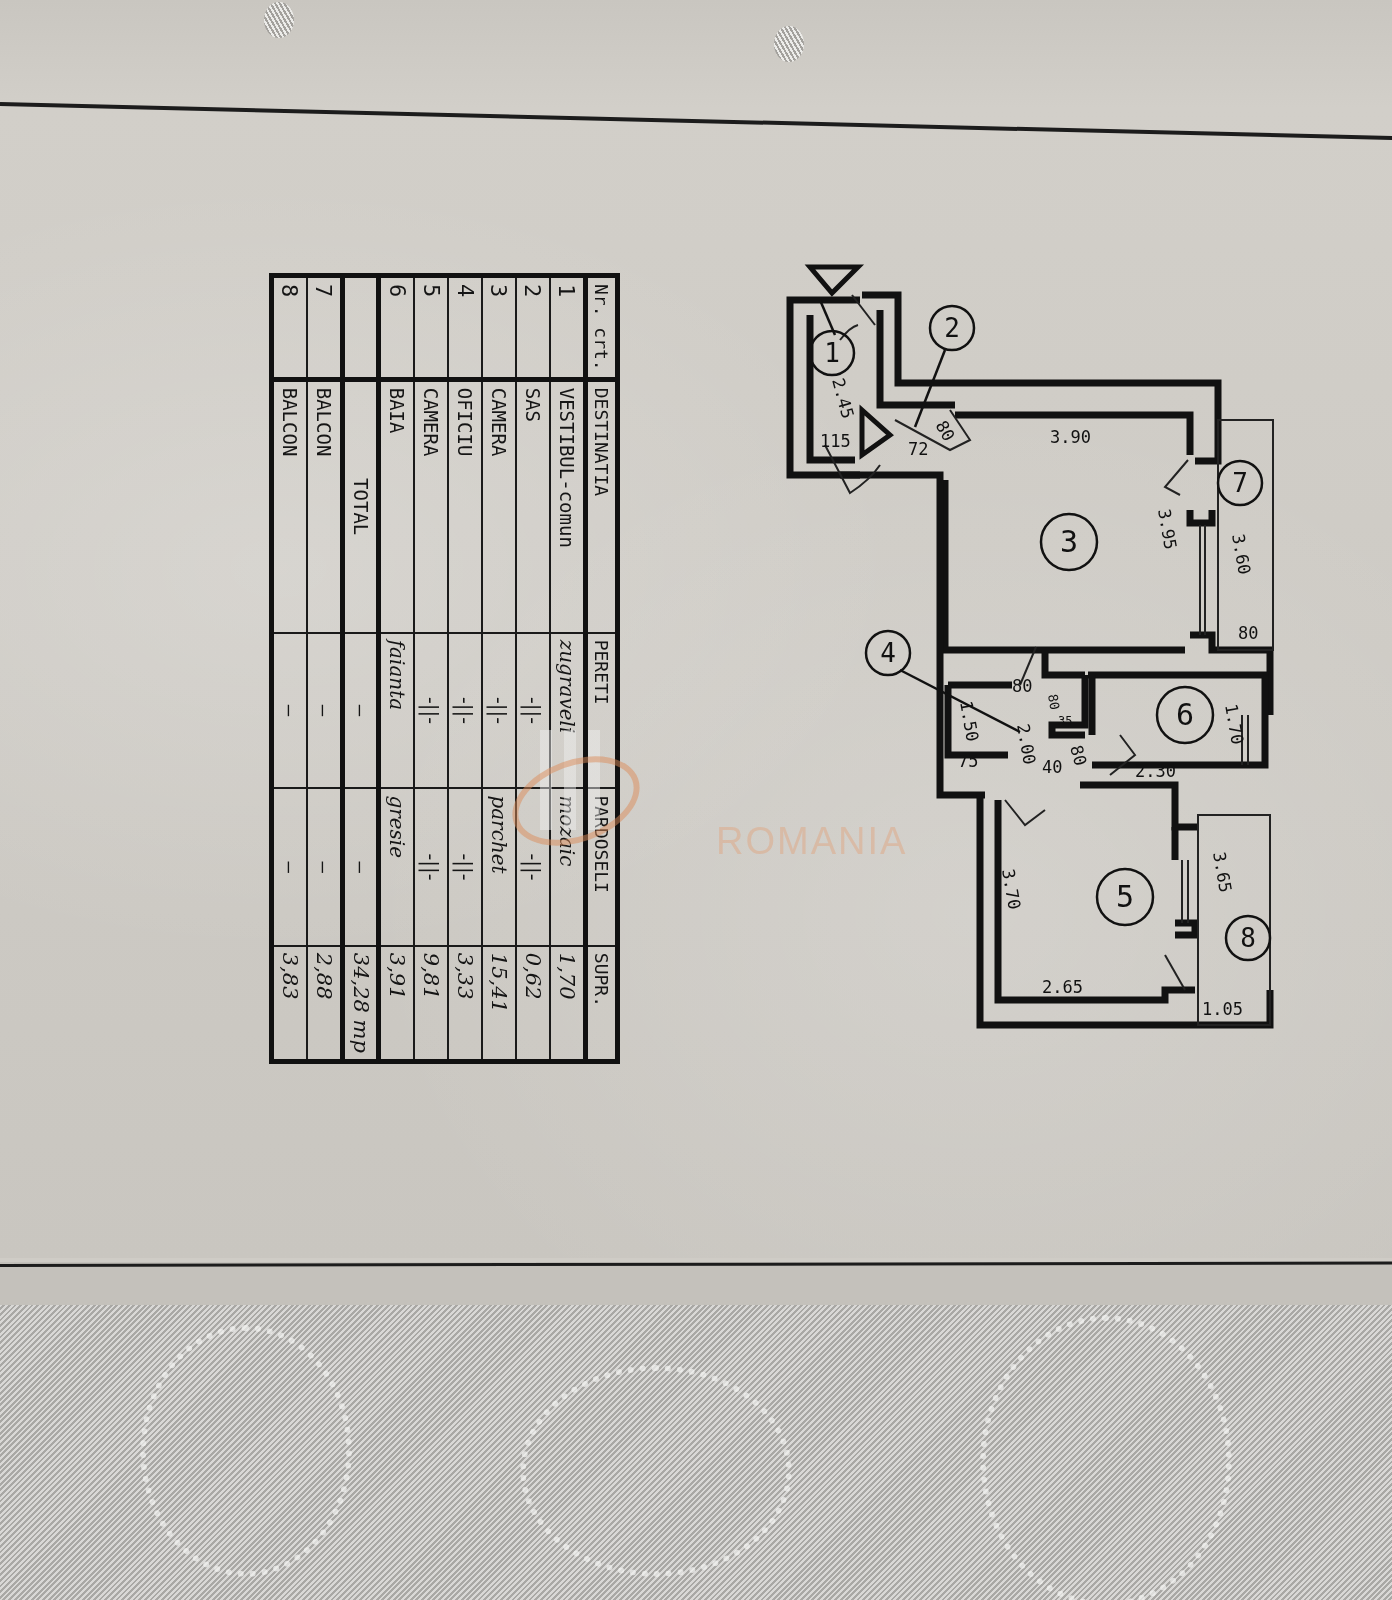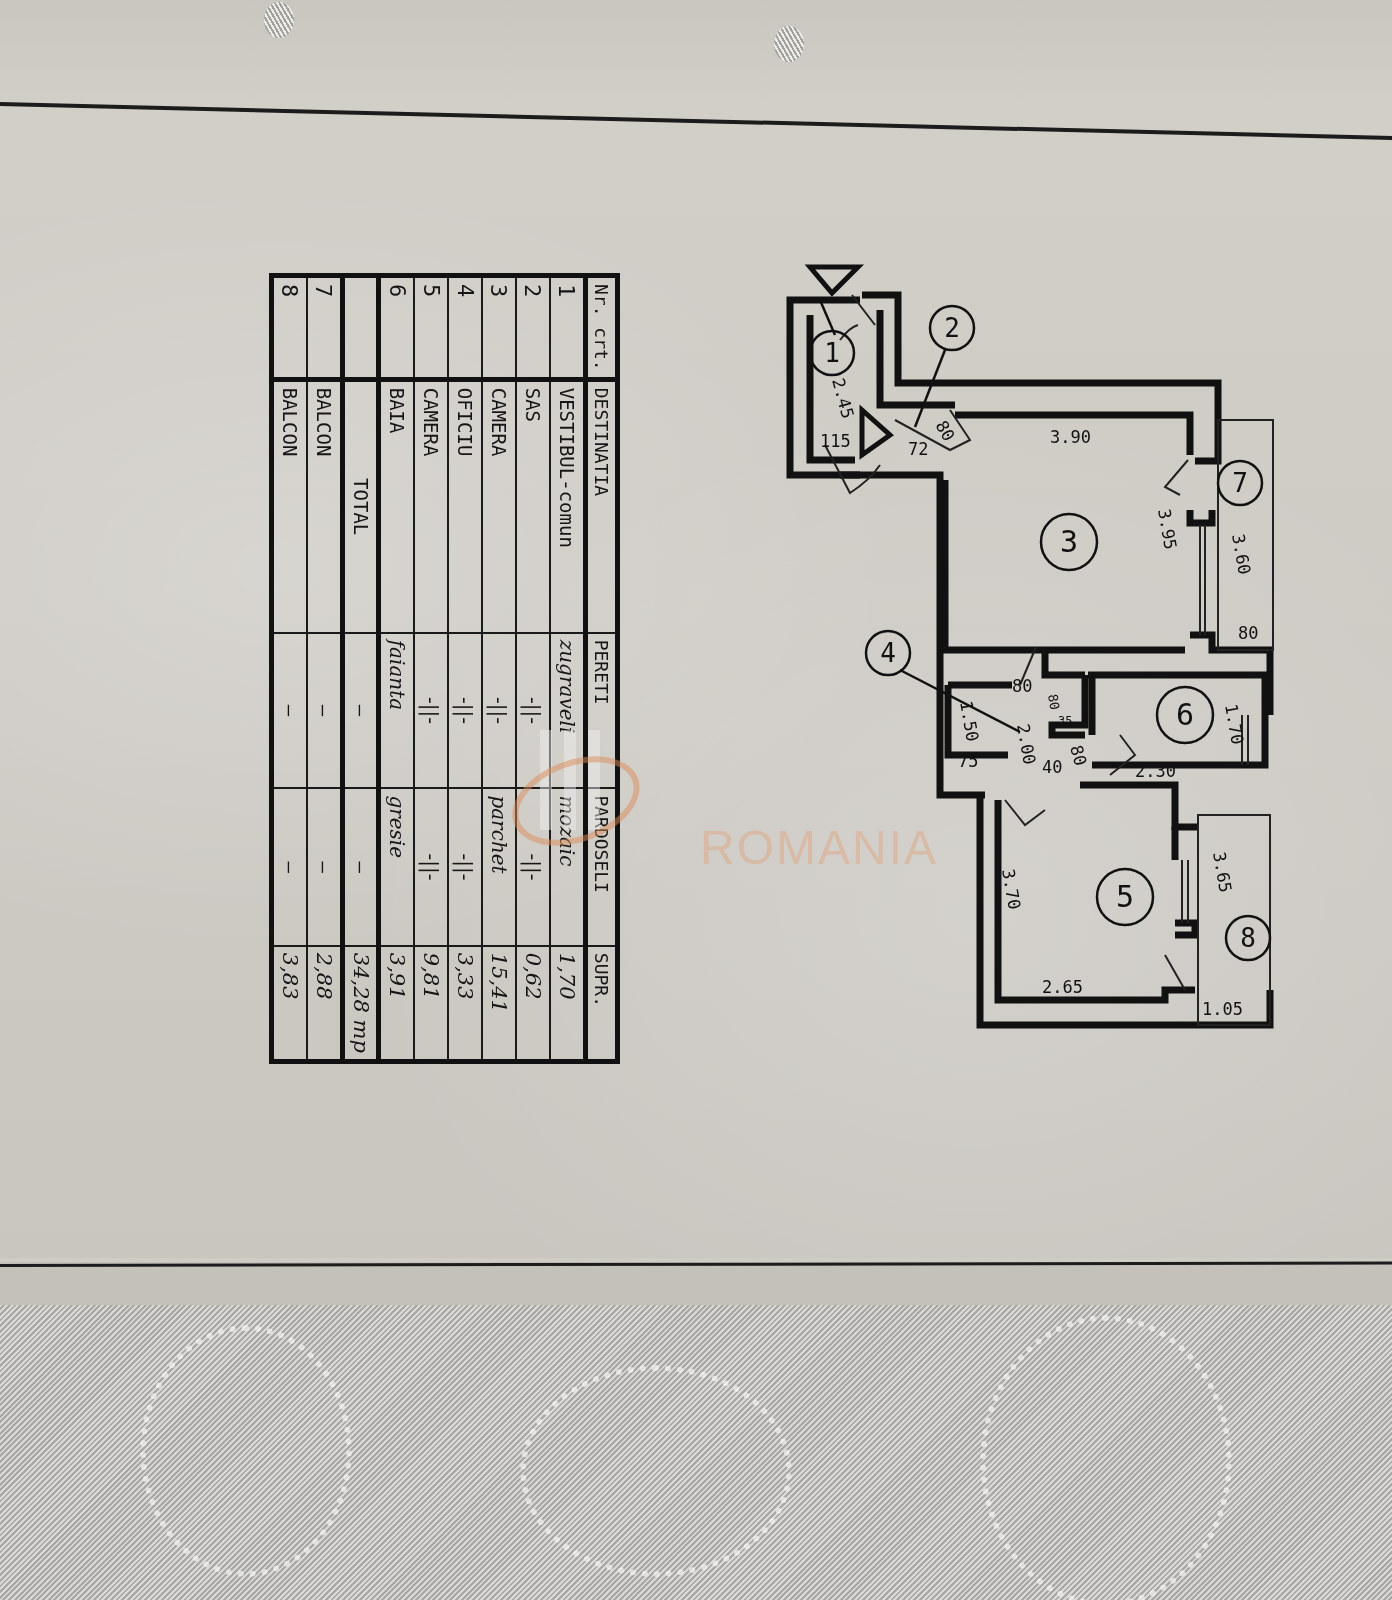--- a/index.html
+++ b/index.html
@@ -73,22 +73,22 @@
 
   
   .watermark {
     position:absolute; left:520px; top:720px; width:380px; height:150px; pointer-events:none;
   }
   .wm-svn {
     position:absolute; left:150px; top:-10px; font-family:"Liberation Sans", sans-serif;
     font-size:120px; color:rgba(245,245,245,.45); letter-spacing:4px;
   }
   .wm-romania {
-    position:absolute; left:180px; top:100px; font-family:"Liberation Sans", sans-serif;
-    font-size:48px; color:rgba(230,150,100,.35); letter-spacing:2px;
+    position:absolute; left:196px; top:100px; font-family:"Liberation Sans", sans-serif;
+    font-size:38px; color:rgba(230,150,100,.35); letter-spacing:2px;
   }
   .wm-ring {
     position:absolute; left:-10px; top:40px; width:120px; height:70px; border:6px solid rgba(220,140,90,.5);
     border-radius:50%; transform:rotate(-20deg);
   }
   .wm-bars {
     position:absolute; left:20px; top:10px; width:60px; height:100px;
     background:repeating-linear-gradient(90deg, rgba(240,240,240,.45) 0 12px, transparent 12px 24px);
   }
 </style>

